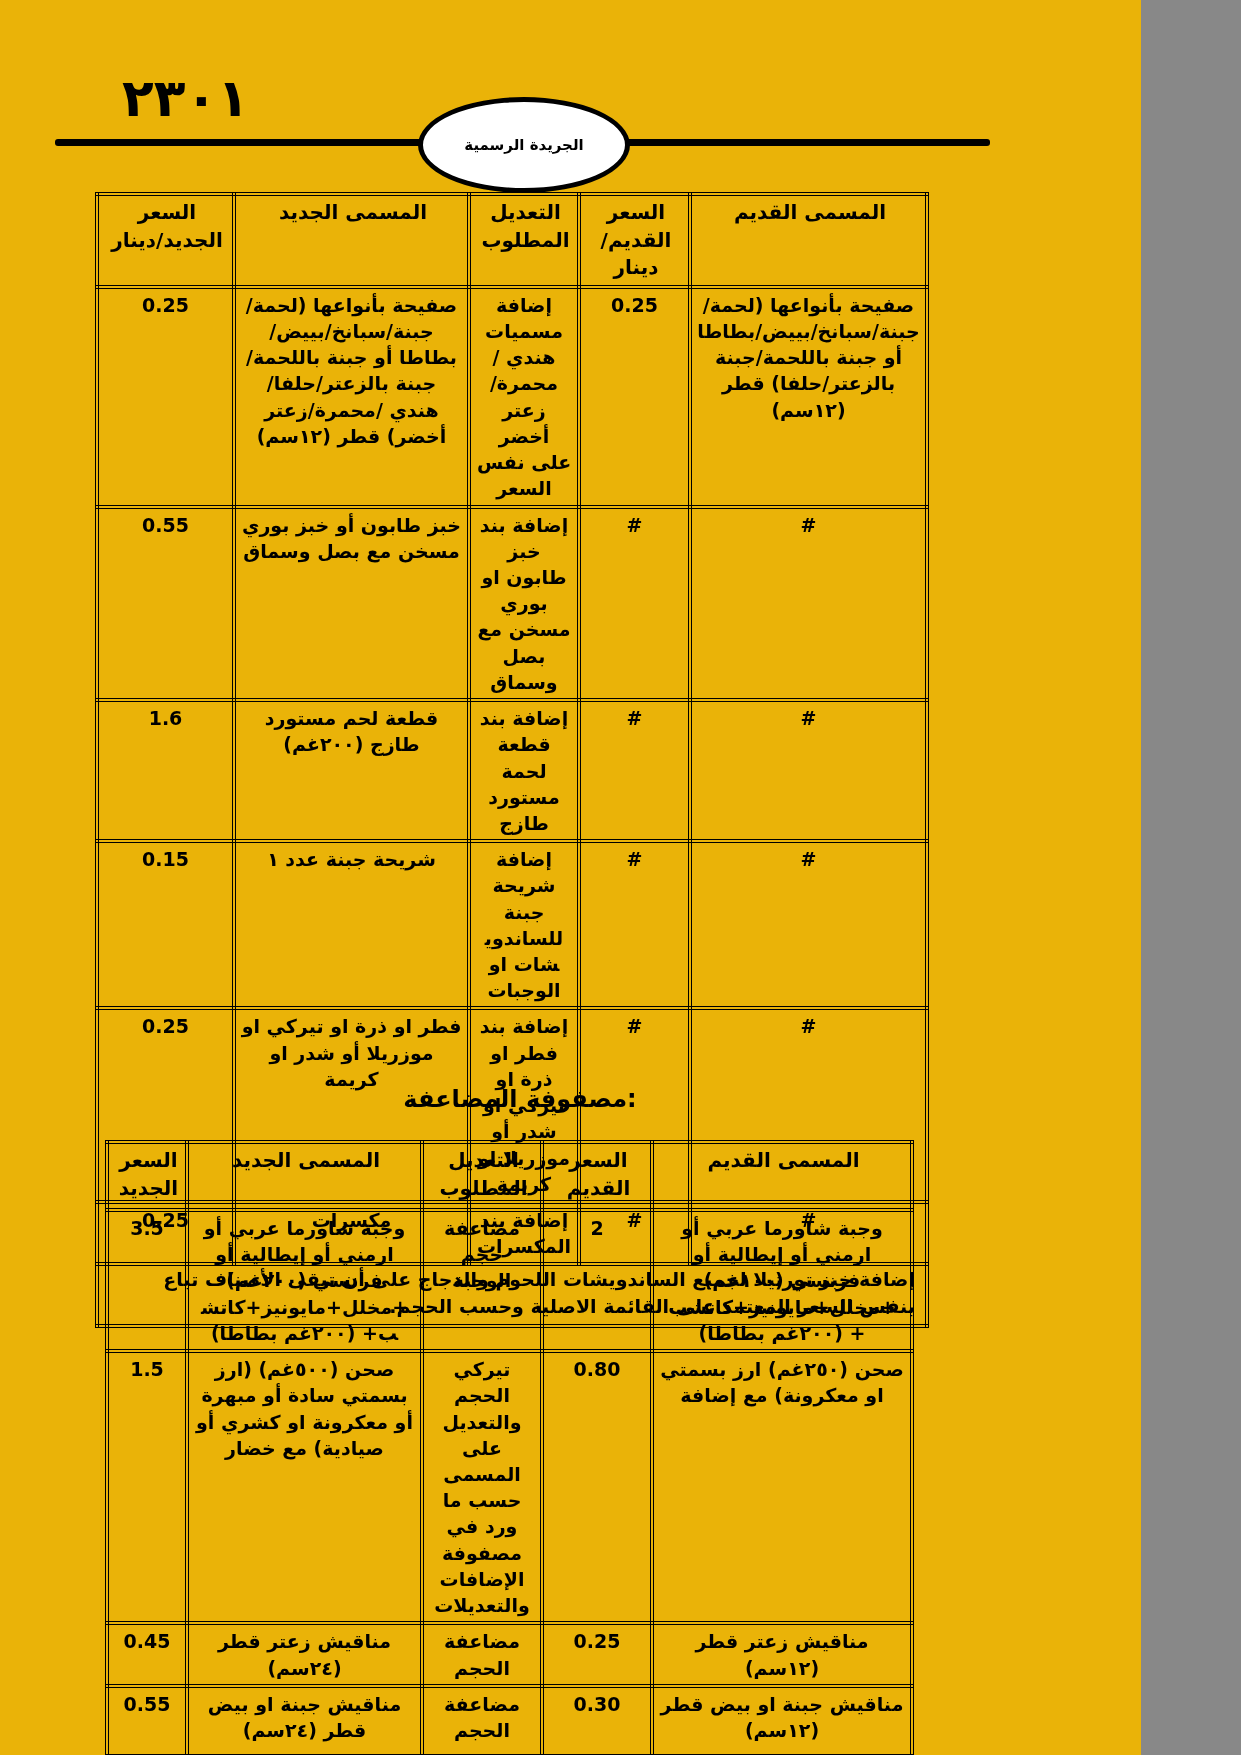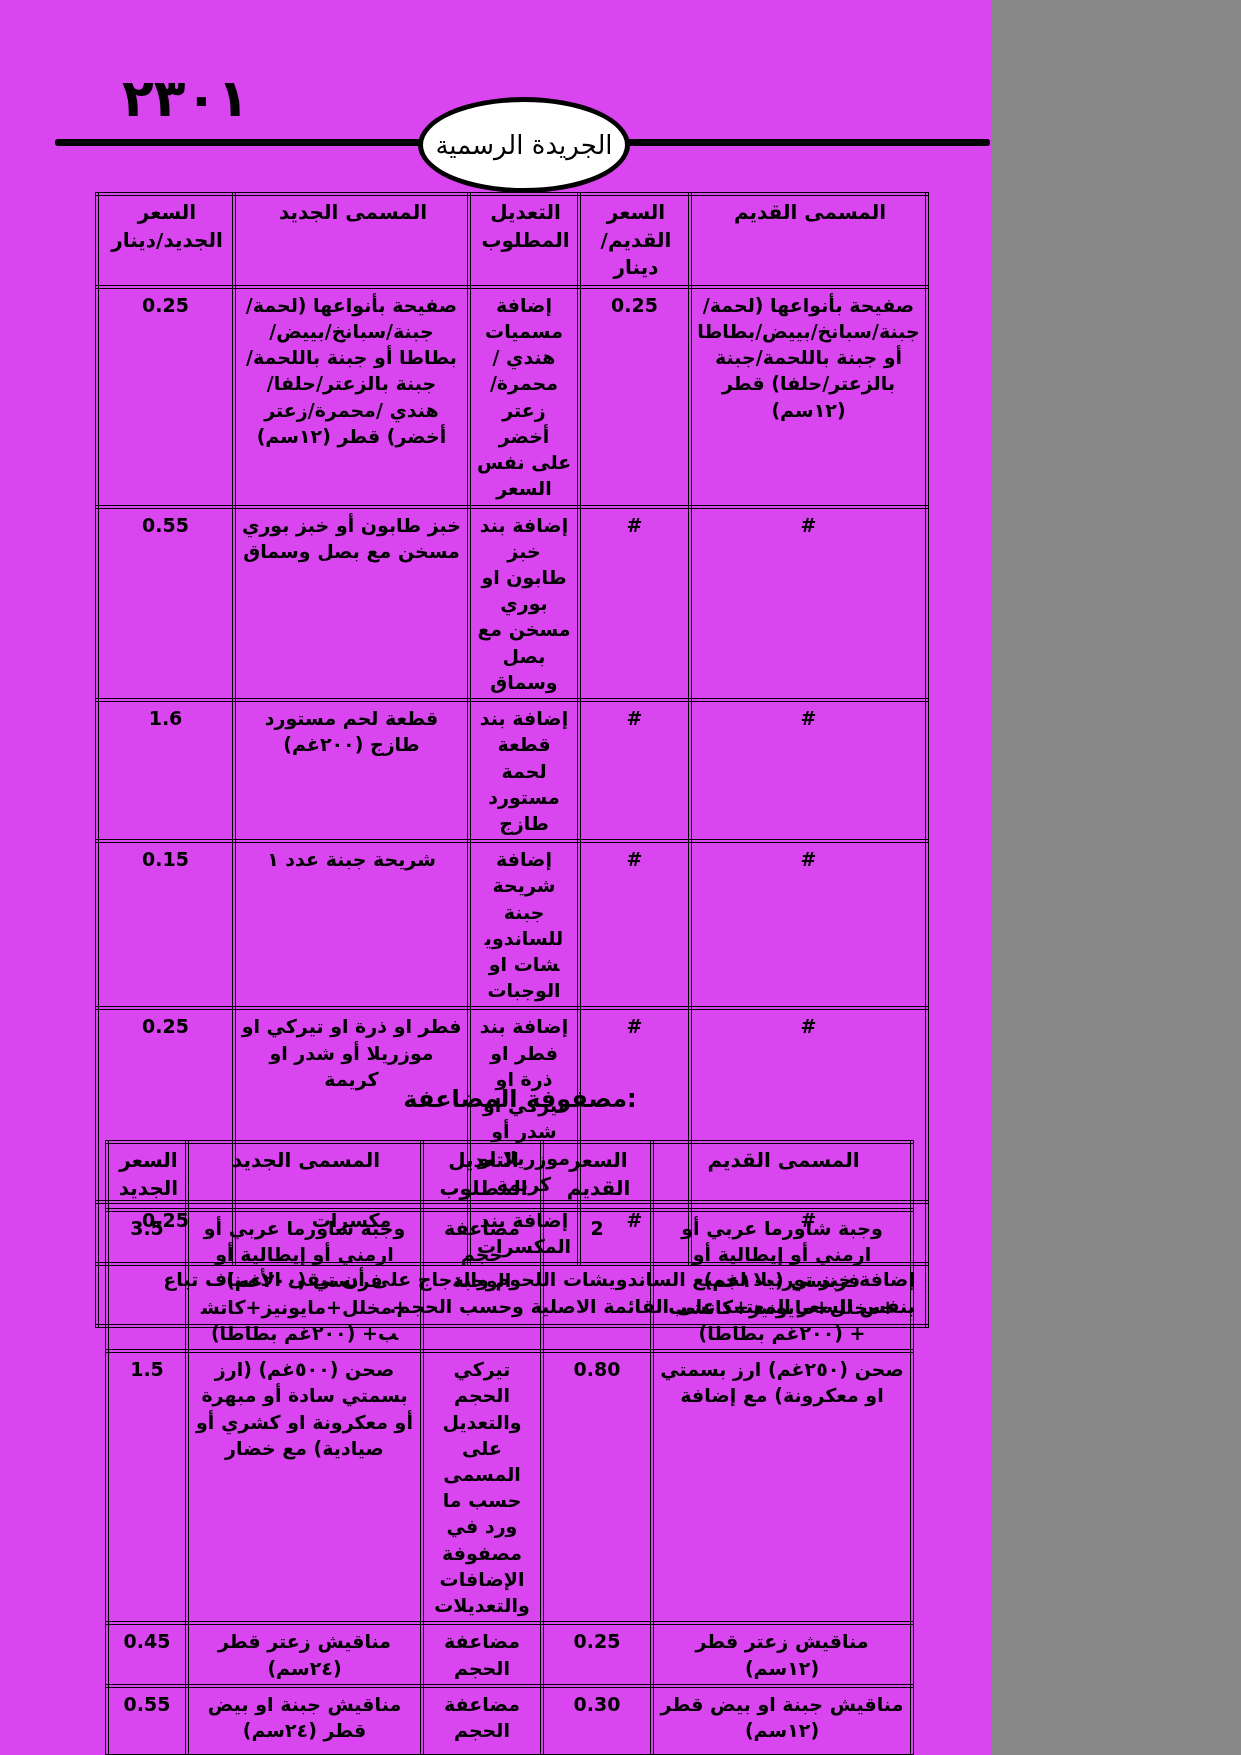--- a/index.html
+++ b/index.html
@@ -1,39 +1,39 @@
 <!DOCTYPE html>
 <html lang="ar"><head>
 <meta charset="utf-8">
 <style>
   html,body{margin:0;padding:0;background:#888;}
   #page{
     position:relative;
-    width:992px;height:1755px;
-    background:#d946ef;
+    width:1141px;height:1755px;
+    background:#eab308;
     font-family:"DejaVu Sans",sans-serif;
     color:#000;
     overflow:hidden;
   }
   
   .page-number{
     position:absolute;left:122px;top:68px;
     font-size:52px;font-weight:bold;letter-spacing:4px;
   }
   .header-rule{
     position:absolute;left:55px;top:139px;
     width:935px;height:7px;background:#000;border-radius:3px;
   }
   .seal{
     position:absolute;left:418px;top:97px;
     width:202px;height:86px;
     background:#fff;border:5px solid #000;border-radius:50%;
     display:flex;align-items:center;justify-content:center;
   }
-  .seal span{font-size:26px;font-weight:normal;}
+  .seal span{font-size:15px;font-weight:bold;}
   
   table{
     border-collapse:collapse;table-layout:fixed;
     direction:rtl;
     position:absolute;
   }
   #table1{left:95px;top:192px;width:830px;}
   #table2{left:105px;top:1140px;width:805px;}
   th,td{
     border:4px double #000;

